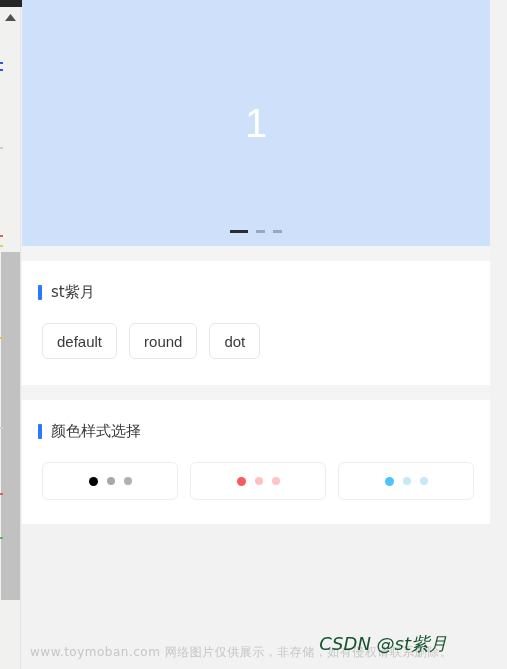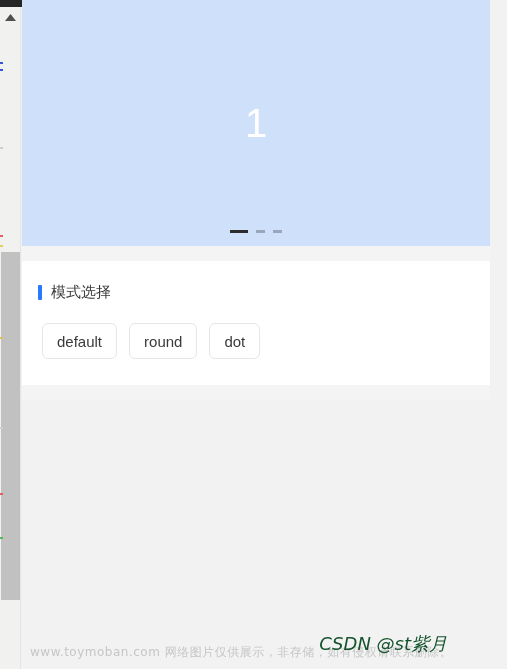--- a/index.html
+++ b/index.html
@@ -257,31 +257,58 @@
         <span class="ind idle" style="background: rgb(154, 167, 187);"></span>
         <span class="ind idle" style="background: rgb(154, 167, 187);"></span>
       </div>
     </div>
 
     <div class="gap g1"></div>
 
     <div class="card">
       <div class="card-title">
         <span class="title-bar" style="background: rgb(41, 121, 255);"></span>
-        <span class="title-text">模式选择</span>
+        <span class="title-text">st紫月</span>
       </div>
       <div class="btn-row">
         <button class="mode-btn">default</button>
         <button class="mode-btn">round</button>
         <button class="mode-btn">dot</button>
       </div>
     </div>
 
     <div class="gap g2"></div>
 
+    <div class="card">
+      <div class="card-title">
+        <span class="title-bar" style="background: rgb(41, 121, 255);"></span>
+        <span class="title-text">颜色样式选择</span>
+      </div>
+      <div class="swatch-row">
+
+        <div class="swatch-card">
+          <span class="dot d0" style="background: rgb(0, 0, 0);"></span>
+          <span class="dot d1" style="background: rgb(168, 168, 168);"></span>
+          <span class="dot d2" style="background: rgb(176, 176, 176);"></span>
+        </div>
+
+        <div class="swatch-card">
+          <span class="dot d0" style="background: rgb(252, 90, 90);"></span>
+          <span class="dot d1" style="background: rgb(255, 192, 192);"></span>
+          <span class="dot d2" style="background: rgb(255, 196, 200);"></span>
+        </div>
+
+        <div class="swatch-card">
+          <span class="dot d0" style="background: rgb(77, 195, 250);"></span>
+          <span class="dot d1" style="background: rgb(196, 233, 251);"></span>
+          <span class="dot d2" style="background: rgb(198, 232, 250);"></span>
+        </div>
+
+      </div>
+    </div>
 
     <div class="footer-fill"></div>
   </div>
 
   <div class="watermark">
     <span class="wm-left">www.toymoban.com 网络图片仅供展示，非存储，如有侵权请联系删除。</span>
     <span class="wm-right">CSDN @st紫月</span>
   </div>
 
 </div>

